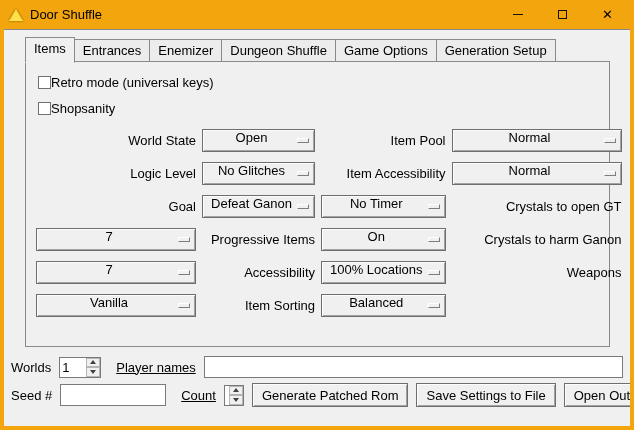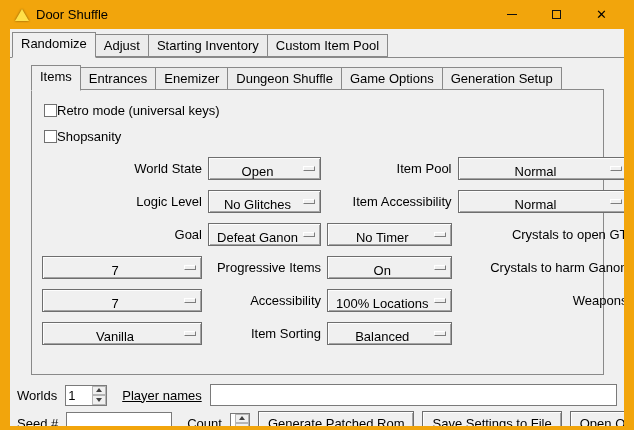--- a/index.html
+++ b/index.html
@@ -1,20 +1,20 @@
 <!DOCTYPE html>
 <html style="--accent: #f2a50c;"><head>
 <meta charset="utf-8">
 <style>
   :root { --accent:#f2a50c; }
   * { box-sizing:border-box; }
   body { margin:0; background:#c8c8c8; font-family:"Liberation Sans", sans-serif; }
   .window {
     width:634px; height:430px; background:var(--accent);
-    padding:0 10px 4px; font-size:13px; color:#000; position:relative;
+    padding:0 4px 4px; font-size:13px; color:#000; position:relative;
   }
   
   .titlebar { height:29px; display:flex; align-items:center; padding-left:5px; }
   .app-icon { width:0; height:0; border-left:7px solid transparent; border-right:7px solid transparent;
               border-bottom:12px solid #ffe049; margin-right:7px; filter:drop-shadow(0 0 1px #7a5200); }
   .win-title { font-size:13px; }
   .win-buttons { margin-left:auto; display:flex; height:29px; }
   .win-btn { width:45px; display:flex; align-items:center; justify-content:center; cursor:default; }
   .min-glyph { width:10px; height:0; border-top:1px solid #111; }
   .max-glyph { width:9px; height:9px; border:1px solid #111; }
@@ -31,21 +31,21 @@
   .inner-tabs { margin-left:21px; }
   .inner-box { border:1px solid #898989; margin:-1px 20px 0 21px; height:286px; background:#f0f0f0; padding:8px 8px 0 10px; }
   
   .check-row { display:flex; align-items:center; margin:5px 0 11px 2px; height:15px; cursor:default; }
   .checkbox { width:13px; height:13px; background:#fff; border:1px solid #707070; flex:0 0 auto; }
   
   .options { display:grid; grid-template-columns:160px 113px 1fr 170px; column-gap:6px; row-gap:10px; align-items:center; margin-top:13px; }
   .opt-label { text-align:right; white-space:nowrap; justify-self:stretch; }
   .opt-btn { height:23px; background:#f0f0f0; border:1px solid #6e6e6e;
              box-shadow:inset 1px 1px 0 #fdfdfd, inset -1px -1px 0 #a3a3a3;
-             display:flex; align-items:flex-end; justify-content:center; position:relative;
+             display:flex; align-items:flex-start; justify-content:center; position:relative;
              padding:0 22px 0 8px; cursor:default; white-space:nowrap; }
   .dd-indicator { position:absolute; right:5px; top:50%; margin-top:-3px; width:12px; height:5px;
                   background:#f0f0f0; border-top:1px solid #fff; border-left:1px solid #fff;
                   border-right:1px solid #7d7d7d; border-bottom:1px solid #7d7d7d; }
   
   .bottom { padding:0 7px; }
   .brow { display:flex; align-items:center; gap:8px; }
   .row1 { margin-top:9px; }
   .row2 { margin-top:5px; }
   .entry { height:22px; border:1px solid #7a7a7a; background:#fff; padding:0 4px; font:inherit; }
@@ -80,26 +80,20 @@
           <span class="max-glyph"></span>
         </div>
       <div class="win-btn">
           <span class="close-glyph">✕</span>
         </div>
     </div>
   </div>
 
   <div class="content">
 
-    <div class="tabs outer-tabs">
-      <div class="tab active">Randomize</div>
-      <div class="tab">Adjust</div>
-      <div class="tab">Starting Inventory</div>
-      <div class="tab">Custom Item Pool</div>
-    </div>
 
     <div class="outer-pane">
 
       <div class="tabs inner-tabs">
         <div class="tab active">Items</div>
         <div class="tab">Entrances</div>
         <div class="tab">Enemizer</div>
         <div class="tab">Dungeon Shuffle</div>
         <div class="tab">Game Options</div>
         <div class="tab">Generation Setup</div>

